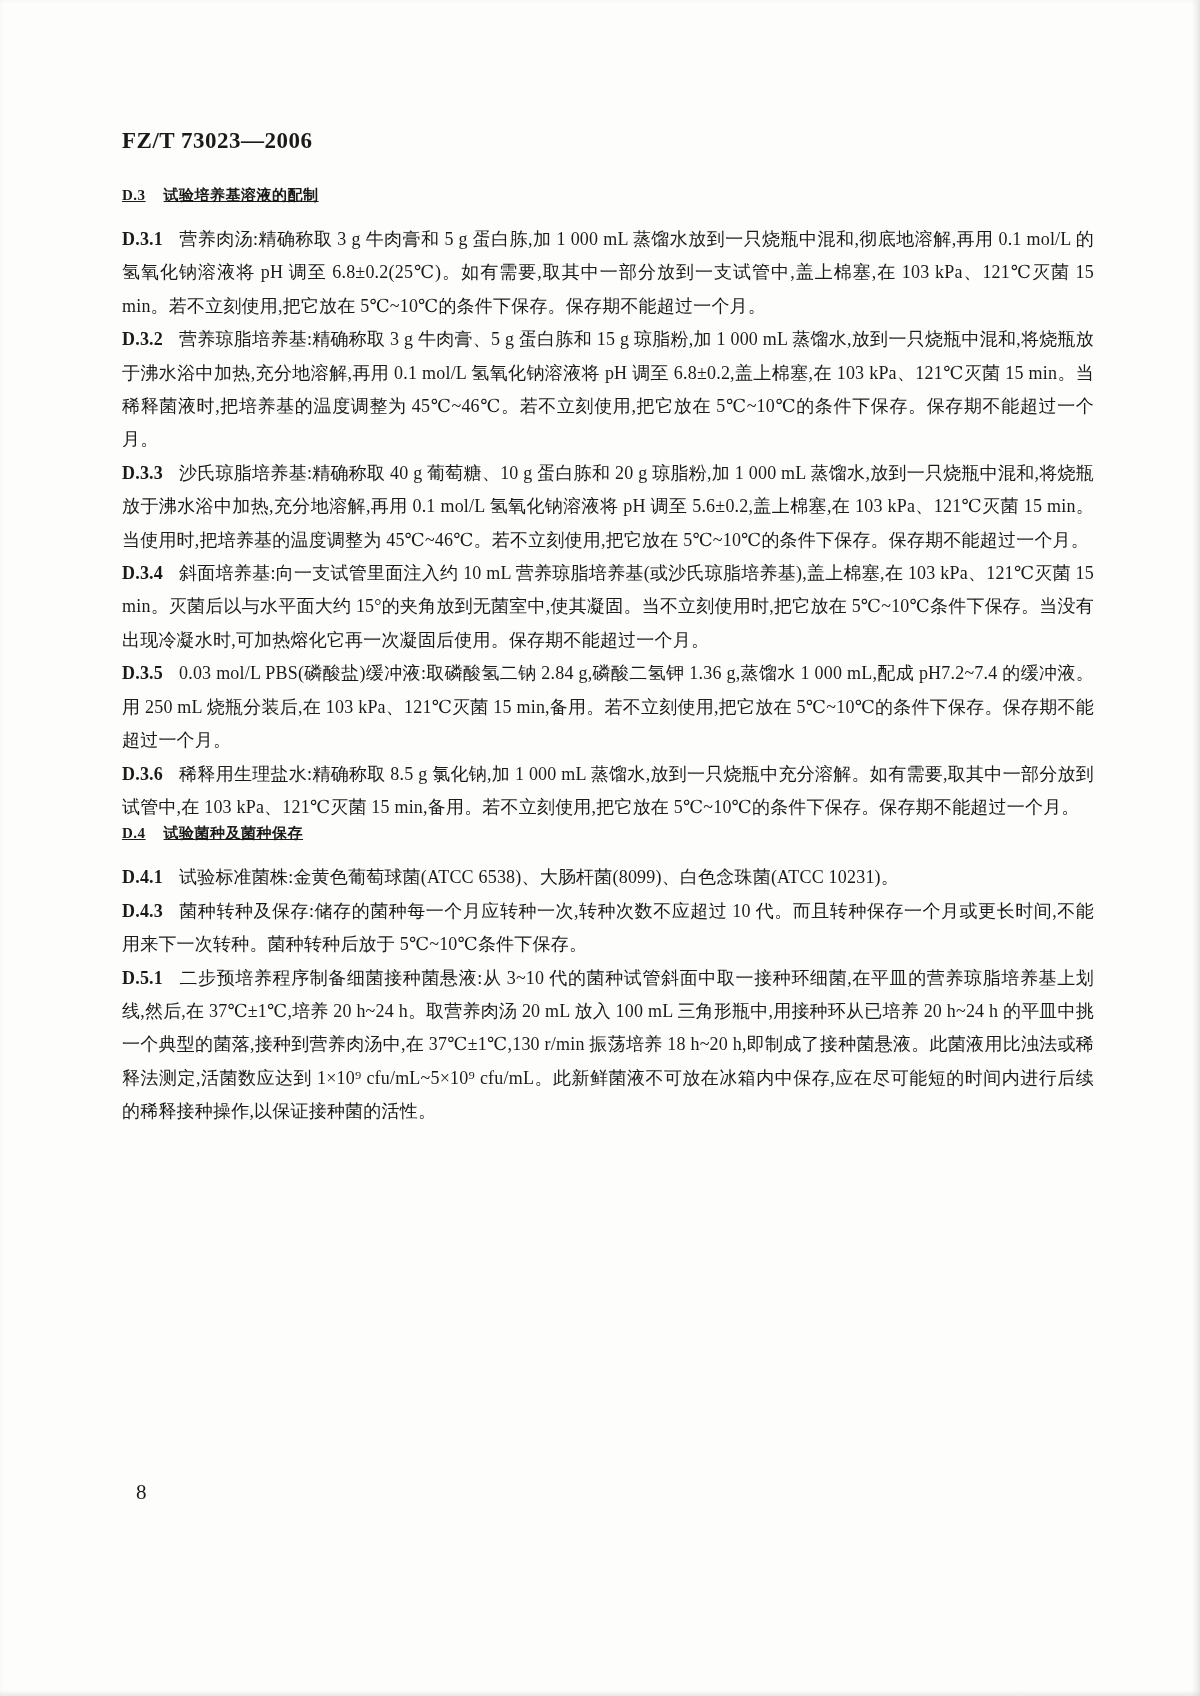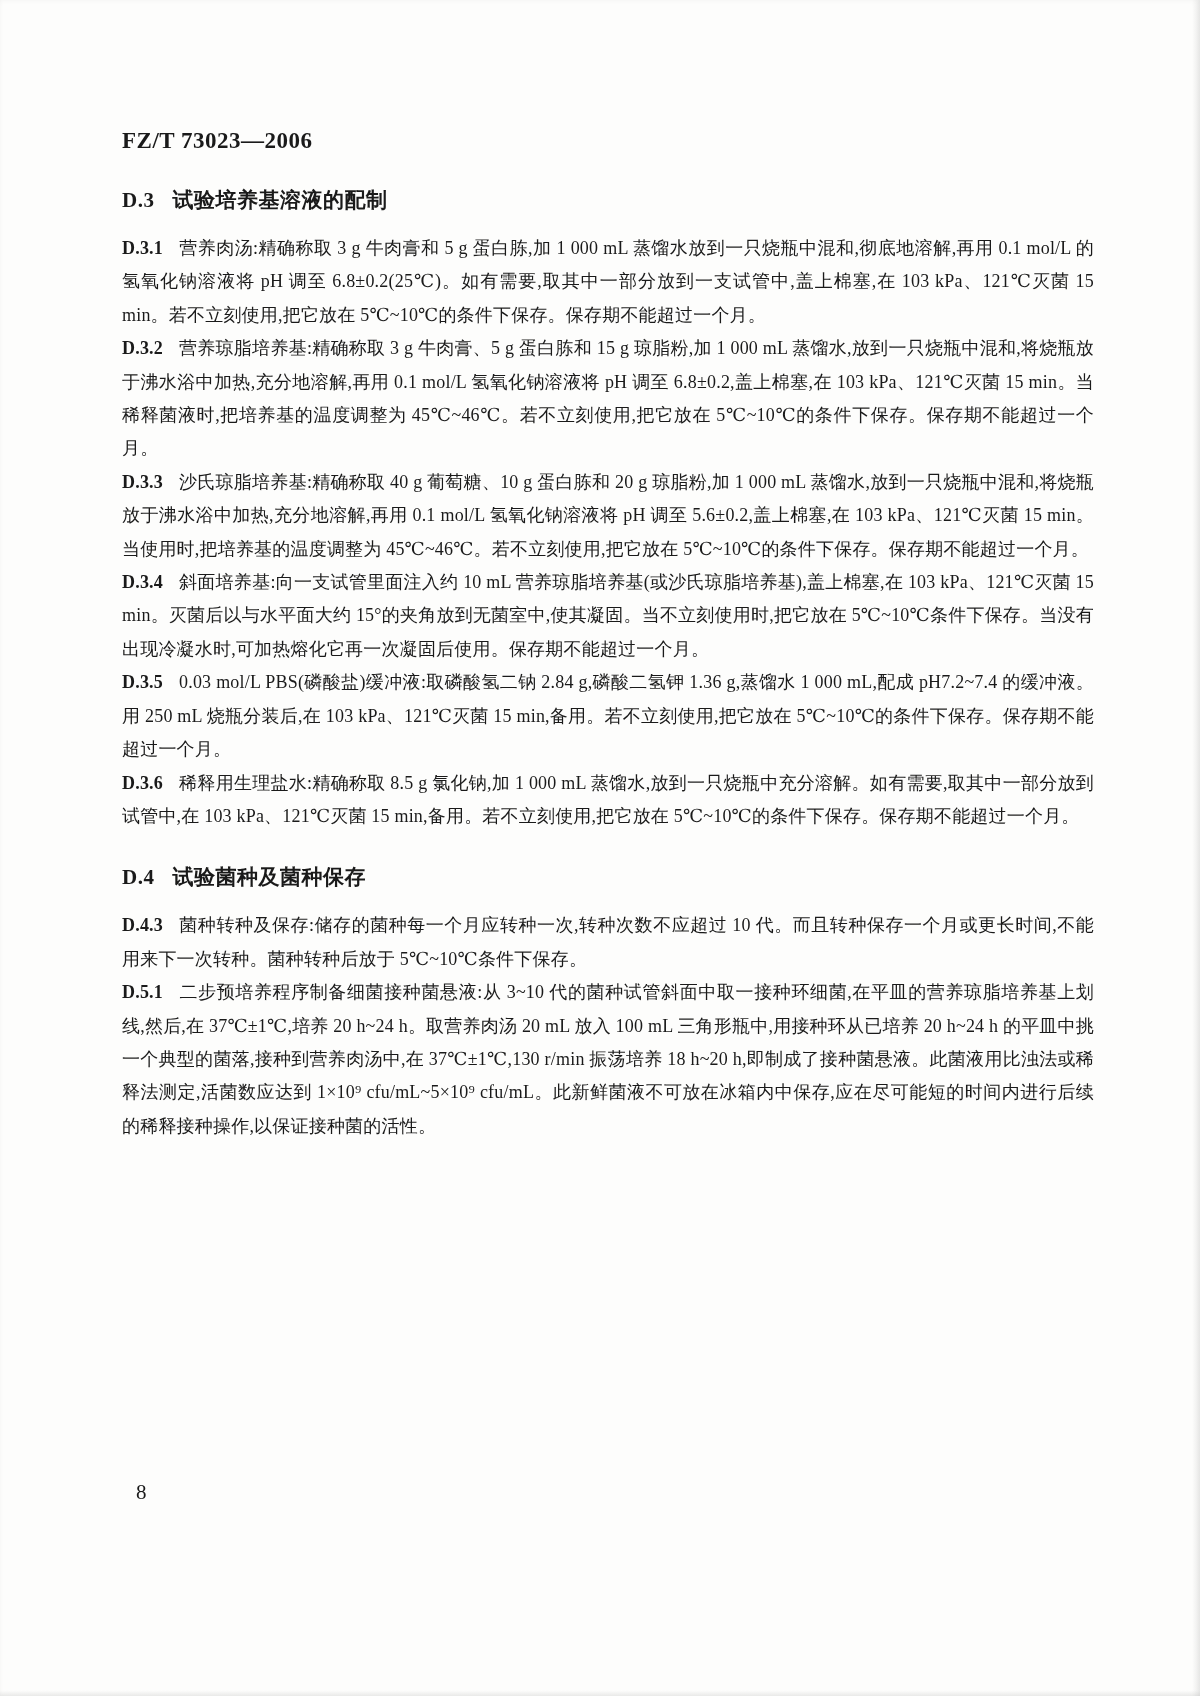--- a/index.html
+++ b/index.html
@@ -26,30 +26,30 @@
     font-weight: 700;
     letter-spacing: 0.5px;
   }
   .content {
     position: absolute;
     left: 122px;
     top: 186px;
     width: 972px;
   }
   .section-heading {
-    font-size: 21px;
+    font-size: 15px;
     font-weight: 700;
     margin: 0 0 18px 0;
     letter-spacing: 0.5px;
+    text-decoration: underline;
   }
   .section-heading .sec-num {
     margin-right: 18px;
   }
   .section-heading.gap-top {
-    margin-top: 30px;
   }
   .clause {
     font-size: 18px;
     line-height: 33.4px;
     margin: 0;
     text-align: justify;
     text-align-last: left;
     letter-spacing: 0.2px;
   }
   .clause .clause-num {
@@ -93,20 +93,21 @@
 
     <p class="clause"><span class="clause-num">D.3.1</span><span>营养肉汤:精确称取 3 g 牛肉膏和 5 g 蛋白胨,加 1 000 mL 蒸馏水放到一只烧瓶中混和,彻底地溶解,再用 0.1 mol/L 的氢氧化钠溶液将 pH 调至 6.8±0.2(25℃)。如有需要,取其中一部分放到一支试管中,盖上棉塞,在 103 kPa、121℃灭菌 15 min。若不立刻使用,把它放在 5℃~10℃的条件下保存。保存期不能超过一个月。</span></p>
     <p class="clause"><span class="clause-num">D.3.2</span><span>营养琼脂培养基:精确称取 3 g 牛肉膏、5 g 蛋白胨和 15 g 琼脂粉,加 1 000 mL 蒸馏水,放到一只烧瓶中混和,将烧瓶放于沸水浴中加热,充分地溶解,再用 0.1 mol/L 氢氧化钠溶液将 pH 调至 6.8±0.2,盖上棉塞,在 103 kPa、121℃灭菌 15 min。当稀释菌液时,把培养基的温度调整为 45℃~46℃。若不立刻使用,把它放在 5℃~10℃的条件下保存。保存期不能超过一个月。</span></p>
     <p class="clause"><span class="clause-num">D.3.3</span><span>沙氏琼脂培养基:精确称取 40 g 葡萄糖、10 g 蛋白胨和 20 g 琼脂粉,加 1 000 mL 蒸馏水,放到一只烧瓶中混和,将烧瓶放于沸水浴中加热,充分地溶解,再用 0.1 mol/L 氢氧化钠溶液将 pH 调至 5.6±0.2,盖上棉塞,在 103 kPa、121℃灭菌 15 min。当使用时,把培养基的温度调整为 45℃~46℃。若不立刻使用,把它放在 5℃~10℃的条件下保存。保存期不能超过一个月。</span></p>
     <p class="clause"><span class="clause-num">D.3.4</span><span>斜面培养基:向一支试管里面注入约 10 mL 营养琼脂培养基(或沙氏琼脂培养基),盖上棉塞,在 103 kPa、121℃灭菌 15 min。灭菌后以与水平面大约 15°的夹角放到无菌室中,使其凝固。当不立刻使用时,把它放在 5℃~10℃条件下保存。当没有出现冷凝水时,可加热熔化它再一次凝固后使用。保存期不能超过一个月。</span></p>
     <p class="clause"><span class="clause-num">D.3.5</span><span>0.03 mol/L PBS(磷酸盐)缓冲液:取磷酸氢二钠 2.84 g,磷酸二氢钾 1.36 g,蒸馏水 1 000 mL,配成 pH7.2~7.4 的缓冲液。用 250 mL 烧瓶分装后,在 103 kPa、121℃灭菌 15 min,备用。若不立刻使用,把它放在 5℃~10℃的条件下保存。保存期不能超过一个月。</span></p>
     <p class="clause"><span class="clause-num">D.3.6</span><span>稀释用生理盐水:精确称取 8.5 g 氯化钠,加 1 000 mL 蒸馏水,放到一只烧瓶中充分溶解。如有需要,取其中一部分放到试管中,在 103 kPa、121℃灭菌 15 min,备用。若不立刻使用,把它放在 5℃~10℃的条件下保存。保存期不能超过一个月。</span></p>
 
     <h2 class="section-heading gap-top"><span class="sec-num">D.4</span><span>试验菌种及菌种保存</span></h2>
 
+    <p class="clause"><span class="clause-num">D.4.1</span><span>试验标准菌株:金黄色葡萄球菌(ATCC 6538)、大肠杆菌(8099)、白色念珠菌(ATCC 10231)。</span></p>
     <p class="clause"><span class="clause-num">D.4.3</span><span>菌种转种及保存:储存的菌种每一个月应转种一次,转种次数不应超过 10 代。而且转种保存一个月或更长时间,不能用来下一次转种。菌种转种后放于 5℃~10℃条件下保存。</span></p>
 
 
     <p class="clause"><span class="clause-num">D.5.1</span><span>二步预培养程序制备细菌接种菌悬液:从 3~10 代的菌种试管斜面中取一接种环细菌,在平皿的营养琼脂培养基上划线,然后,在 37℃±1℃,培养 20 h~24 h。取营养肉汤 20 mL 放入 100 mL 三角形瓶中,用接种环从已培养 20 h~24 h 的平皿中挑一个典型的菌落,接种到营养肉汤中,在 37℃±1℃,130 r/min 振荡培养 18 h~20 h,即制成了接种菌悬液。此菌液用比浊法或稀释法测定,活菌数应达到 1×10⁹ cfu/mL~5×10⁹ cfu/mL。此新鲜菌液不可放在冰箱内中保存,应在尽可能短的时间内进行后续的稀释接种操作,以保证接种菌的活性。</span></p>
 
   </div>
 
   <div class="page-number">8</div>
 
   <div class="scan-edge-right"></div>

